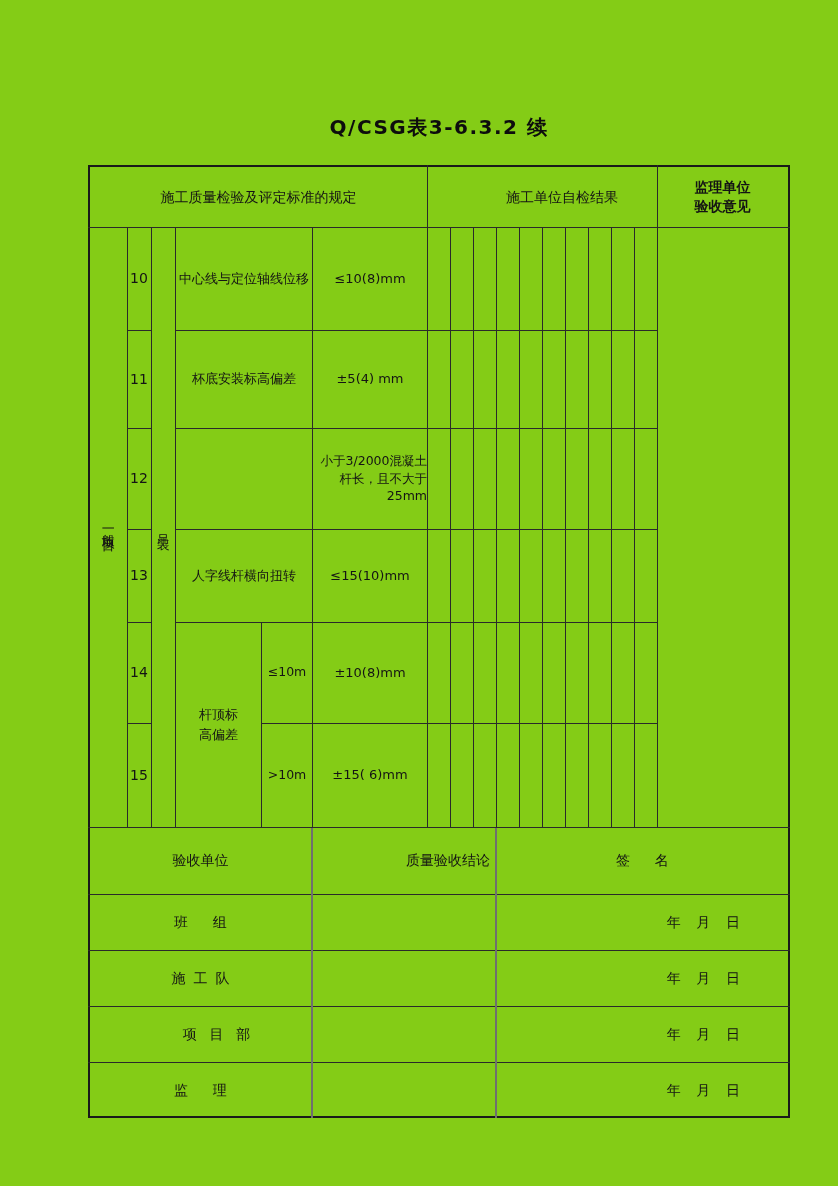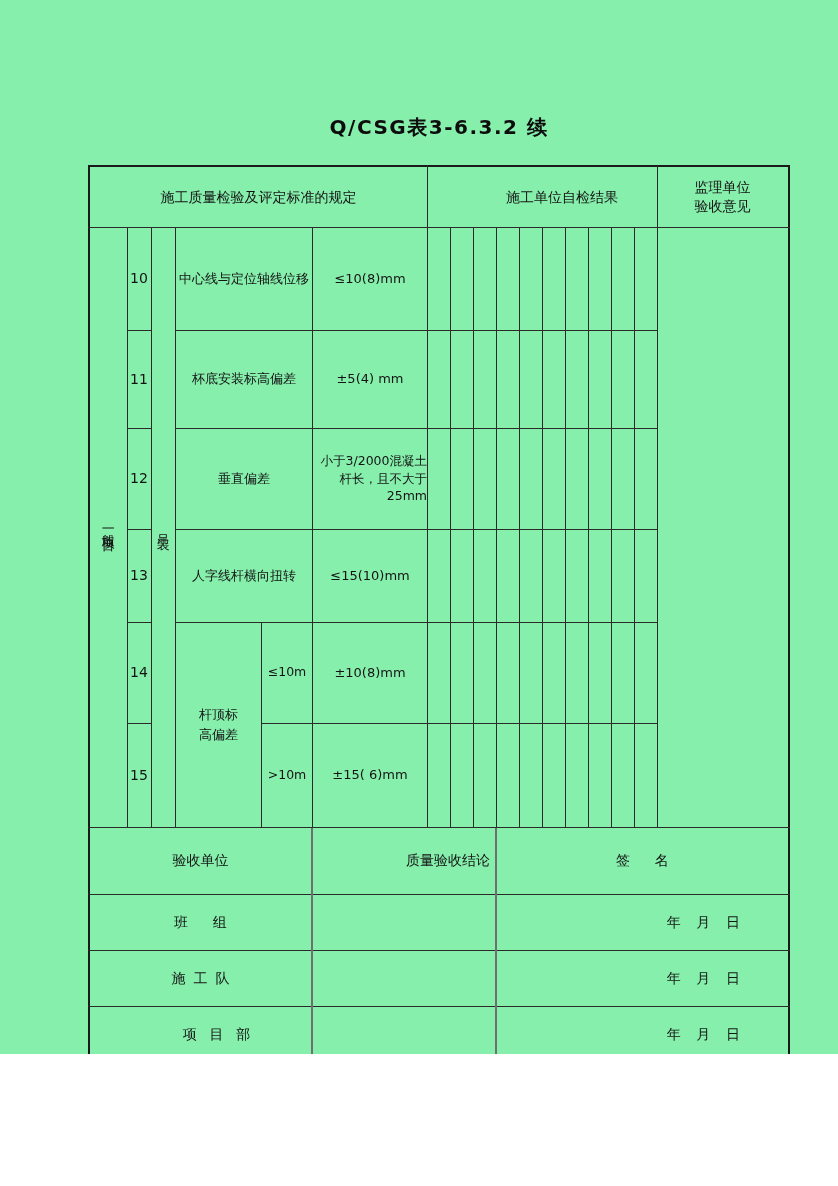--- a/index.html
+++ b/index.html
@@ -1,17 +1,17 @@
 <!DOCTYPE html>
 <html><head>
 <meta charset="utf-8">
 <style>
   html,body{margin:0;padding:0;background:#ffffff;}
   .page{
-    position:relative;width:838px;height:1054px;background:#86efac;
+    position:relative;width:838px;height:1186px;background:#84cc16;
     font-family:"DejaVu Sans","Liberation Sans",sans-serif;color:#161616;
     overflow:hidden;
   }
   .title{
     position:absolute;left:88px;top:110px;width:702px;height:34px;
     display:flex;align-items:center;justify-content:center;
     font-size:20px;font-weight:bold;letter-spacing:1.5px;color:#0d0d0d;
   }
   .border{position:absolute;left:88px;top:165px;width:702px;height:953px;
     border:2px solid #1a1a1a;box-sizing:border-box;}
@@ -20,21 +20,21 @@
   .vl.gray{width:2px;background:#6f6f6f;}
   .cell{
     position:absolute;display:flex;align-items:center;justify-content:center;
     text-align:center;font-size:13px;line-height:1.5;color:#141414;
   }
   .f14{font-size:14px;}
   .f12{font-size:12.5px;}
   .leftal{justify-content:flex-start;text-align:right;padding-left:4px;box-sizing:border-box;}
   .wrapN{word-break:break-all;}
   .w3{width:3.1em;}
-  .w4{width:4.2em;line-height:1.35;}
+  .w4{width:4.2em;line-height:1.35;font-weight:bold;}
   .vert{
     writing-mode:vertical-lr;text-orientation:upright;
     letter-spacing:3px;font-size:13px;
   }
   .ws-wide{word-spacing:1.45em;}
   .ws-med{word-spacing:0.6em;padding-left:16px;}
   .ws-sm{word-spacing:0.25em;}
   .datecell{justify-content:flex-end;padding-right:50px;box-sizing:border-box;word-spacing:0.8em;}
 </style>
 </head>
@@ -97,21 +97,20 @@
 
   <div class="cell f14" style="left:127px;top:227px;width:24px;height:103px;">10</div>
   <div class="cell f14" style="left:127px;top:330px;width:24px;height:98px;">11</div>
   <div class="cell f14" style="left:127px;top:428px;width:24px;height:101px;">12</div>
   <div class="cell f14" style="left:127px;top:529px;width:24px;height:93px;">13</div>
   <div class="cell f14" style="left:127px;top:622px;width:24px;height:101px;">14</div>
   <div class="cell f14" style="left:127px;top:723px;width:24px;height:104px;">15</div>
 
   <div class="cell" style="left:176px;top:330px;width:136px;height:98px;">杯底安装标高偏差</div>
   <div class="cell" style="left:176px;top:227px;width:136px;height:103px;">中心线与定位轴线位移</div>
-  <div class="cell" style="left:176px;top:428px;width:136px;height:101px;">垂直偏差</div>
   <div class="cell" style="left:176px;top:622px;width:85px;height:205px;">
     <span class="wrapN w3">杆顶标高偏差</span>
   </div>
   <div class="cell" style="left:176px;top:529px;width:136px;height:93px;">人字线杆横向扭转</div>
 
   <div class="cell f12" style="left:262px;top:622px;width:50px;height:101px;">≤10m</div>
   <div class="cell f12" style="left:262px;top:723px;width:50px;height:104px;">&gt;10m</div>
 
   <div class="cell" style="left:313px;top:227px;width:114px;height:103px;">≤10(8)mm</div>
   <div class="cell" style="left:313px;top:330px;width:114px;height:98px;">±5(4) mm</div>

